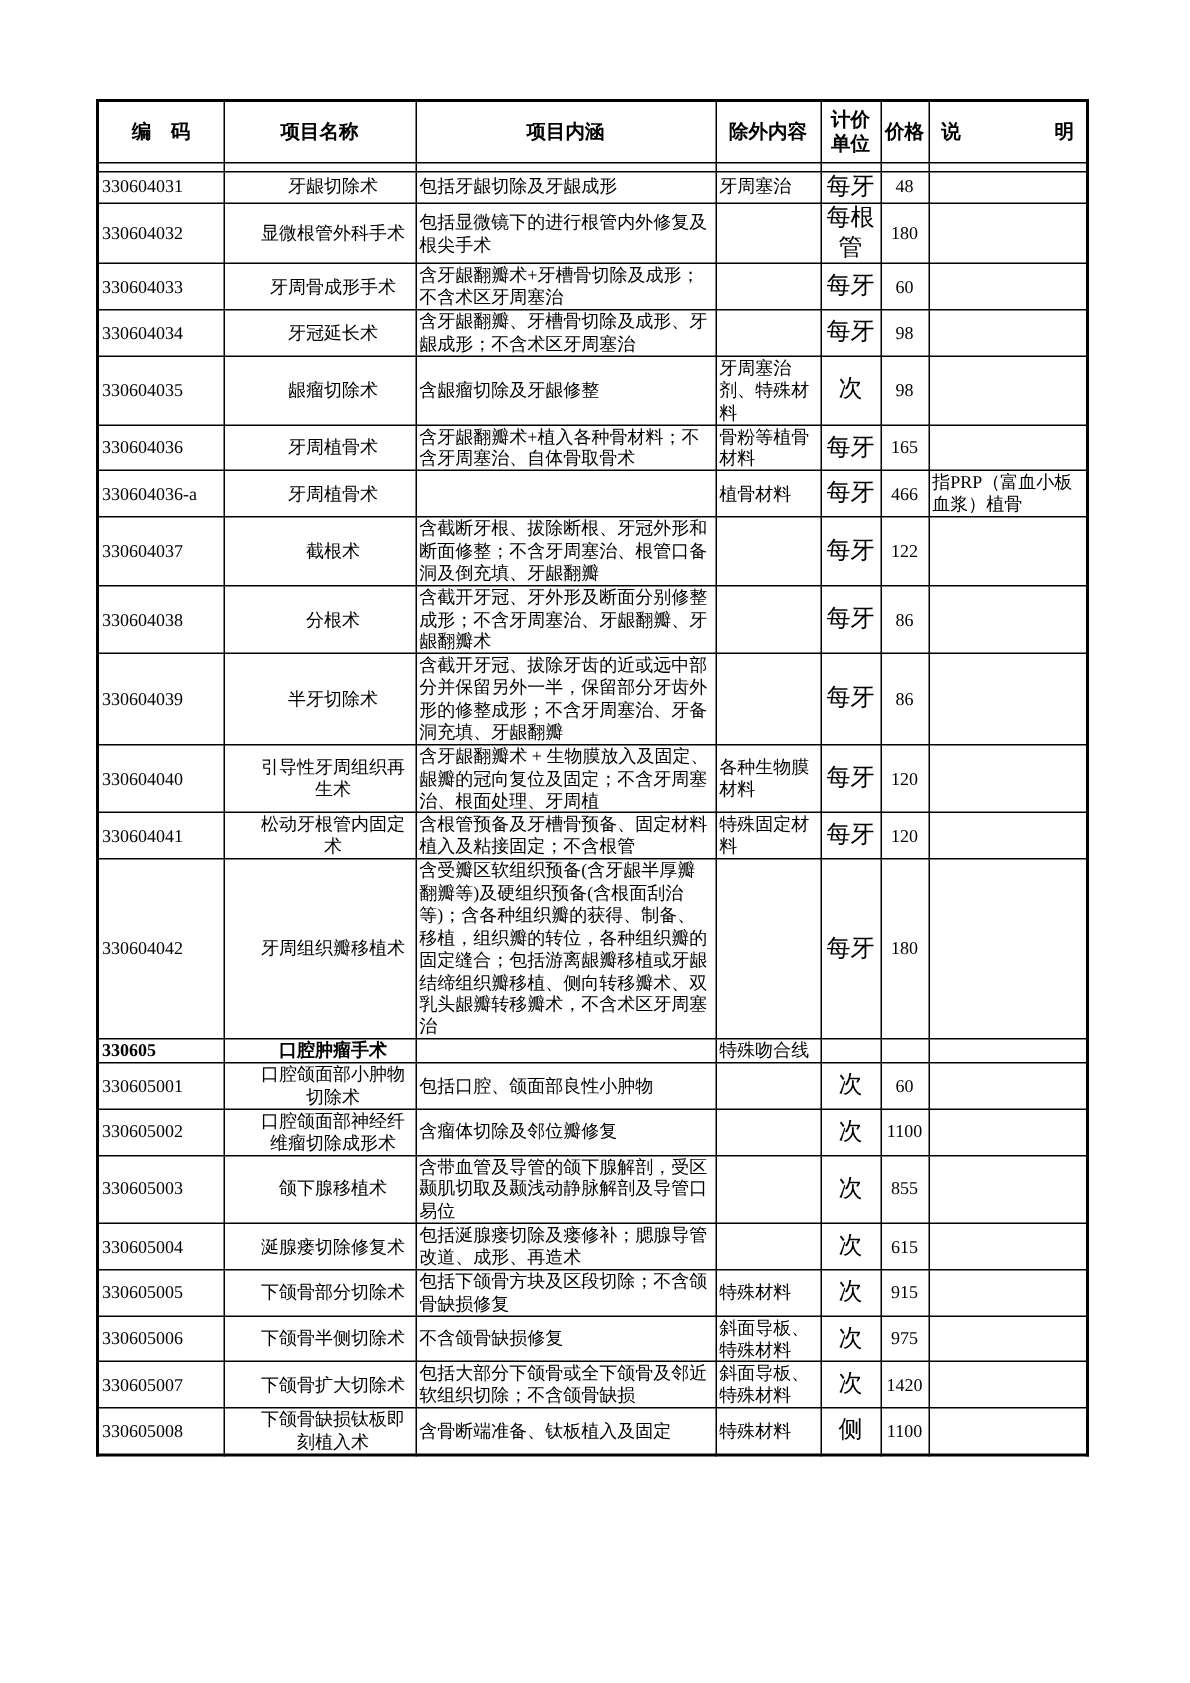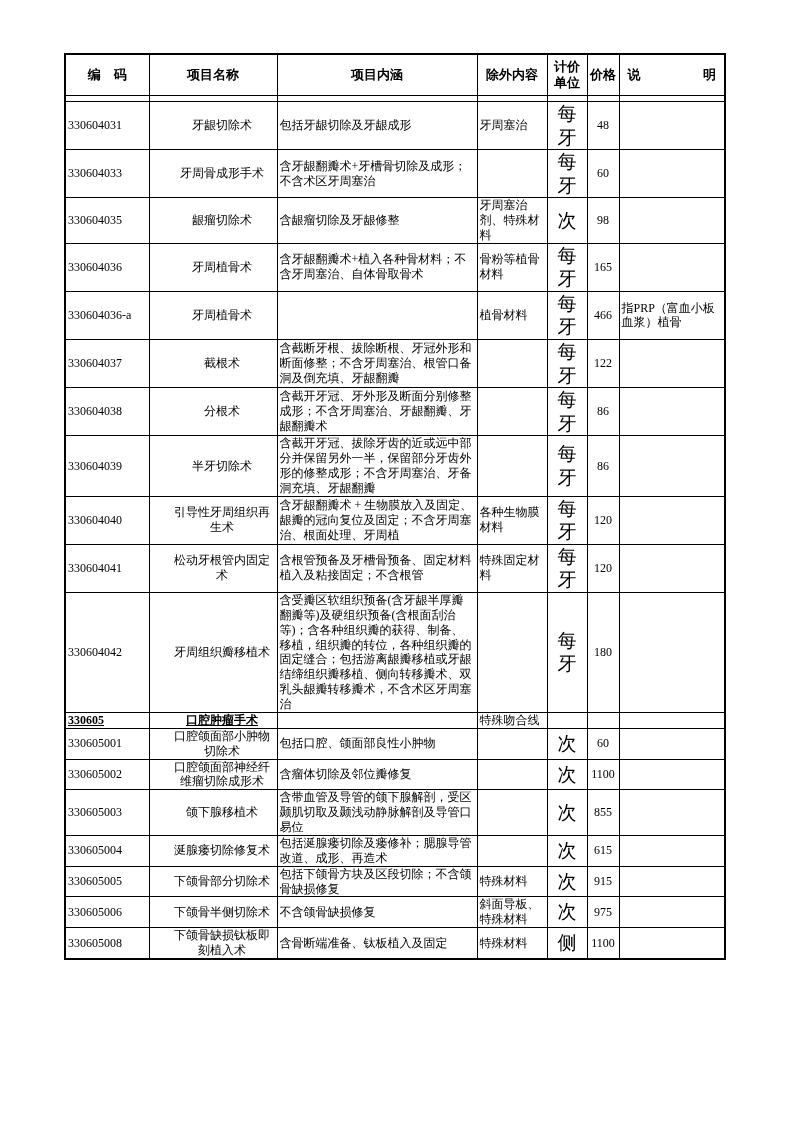--- a/index.html
+++ b/index.html
@@ -1,21 +1,21 @@
 <!DOCTYPE html>
 <html><head>
 <meta charset="utf-8">
 <style>
   html,body{margin:0;padding:0;}
   body{
     width:793px;height:1122px;background:#ffffff;color:#000;
     font-family:"Liberation Serif","DejaVu Serif",serif;
     position:relative;
   }
-  .sheet{position:absolute;left:64px;top:53px;width:684px;}
+  .sheet{position:absolute;left:64px;top:66px;width:684px;}
   table{
     border-collapse:collapse;table-layout:fixed;width:660px;
     border:2px solid #000;
   }
   th,td{
     border:1px solid #000;
     padding:0 2px;
     font-size:12px;
     line-height:1.24;
     vertical-align:middle;
@@ -39,25 +39,25 @@
   col.c-name{width:128px;}
   col.c-content{width:200px;}
   col.c-excluded{width:70px;}
   col.c-unit{width:40px;}
   col.c-price{width:32px;}
   col.c-note{width:106px;}
   td.col-code{text-align:left;}
   td.col-name{text-align:center;padding-left:20px;}
   td.col-content{text-align:left;}
   td.col-excluded{text-align:left;margin-left:47px;}
-  td.col-unit{text-align:center;font-size:19px;}
+  td.col-unit{text-align:center;font-size:16px;}
   td.col-price{text-align:center;}
   td.col-note{text-align:left;}
   tr.spacer-row td{height:5px;padding:0;}
-  tr.section td.col-code, tr.section td.col-name{font-weight:bold;text-decoration:underline;}
+  tr.section td.col-code, tr.section td.col-name{font-weight:bold;}
 </style>
 </head>
 <body>
 
 <div class="sheet">
   <table>
     <colgroup>
       <col class="c-code">
         <col class="c-name">
         <col class="c-content">
@@ -90,26 +90,44 @@
         <tr>
           <td class="col-code">330604031</td>
           <td class="col-name">牙龈切除术</td>
           <td class="col-content">包括牙龈切除及牙龈成形</td>
           <td class="col-excluded">牙周塞治</td>
           <td class="col-unit">每牙</td>
           <td class="col-price">48</td>
           <td class="col-note"></td>
         </tr>
         <tr>
+          <td class="col-code">330604032</td>
+          <td class="col-name">显微根管外科手术</td>
+          <td class="col-content">包括显微镜下的进行根管内外修复及 根尖手术</td>
+          <td class="col-excluded"></td>
+          <td class="col-unit">每根管</td>
+          <td class="col-price">180</td>
+          <td class="col-note"></td>
+        </tr>
+        <tr>
           <td class="col-code">330604033</td>
           <td class="col-name">牙周骨成形手术</td>
           <td class="col-content">含牙龈翻瓣术+牙槽骨切除及成形；不含术区牙周塞治</td>
           <td class="col-excluded"></td>
           <td class="col-unit">每牙</td>
           <td class="col-price">60</td>
+          <td class="col-note"></td>
+        </tr>
+        <tr>
+          <td class="col-code">330604034</td>
+          <td class="col-name">牙冠延长术</td>
+          <td class="col-content">含牙龈翻瓣、牙槽骨切除及成形、牙龈成形；不含术区牙周塞治</td>
+          <td class="col-excluded"></td>
+          <td class="col-unit">每牙</td>
+          <td class="col-price">98</td>
           <td class="col-note"></td>
         </tr>
         <tr>
           <td class="col-code">330604035</td>
           <td class="col-name">龈瘤切除术</td>
           <td class="col-content">含龈瘤切除及牙龈修整</td>
           <td class="col-excluded">牙周塞治剂、特殊材料</td>
           <td class="col-unit">次</td>
           <td class="col-price">98</td>
           <td class="col-note"></td>
@@ -243,20 +261,29 @@
         <tr>
           <td class="col-code">330605006</td>
           <td class="col-name">下颌骨半侧切除术</td>
           <td class="col-content">不含颌骨缺损修复</td>
           <td class="col-excluded">斜面导板、特殊材料</td>
           <td class="col-unit">次</td>
           <td class="col-price">975</td>
           <td class="col-note"></td>
         </tr>
         <tr>
+          <td class="col-code">330605007</td>
+          <td class="col-name">下颌骨扩大切除术</td>
+          <td class="col-content">包括大部分下颌骨或全下颌骨及邻近软组织切除；不含颌骨缺损</td>
+          <td class="col-excluded">斜面导板、特殊材料</td>
+          <td class="col-unit">次</td>
+          <td class="col-price">1420</td>
+          <td class="col-note"></td>
+        </tr>
+        <tr>
           <td class="col-code">330605008</td>
           <td class="col-name">下颌骨缺损钛板即刻植入术</td>
           <td class="col-content">含骨断端准备、钛板植入及固定</td>
           <td class="col-excluded">特殊材料</td>
           <td class="col-unit">侧</td>
           <td class="col-price">1100</td>
           <td class="col-note"></td>
         </tr>
       </tbody>
   </table>

